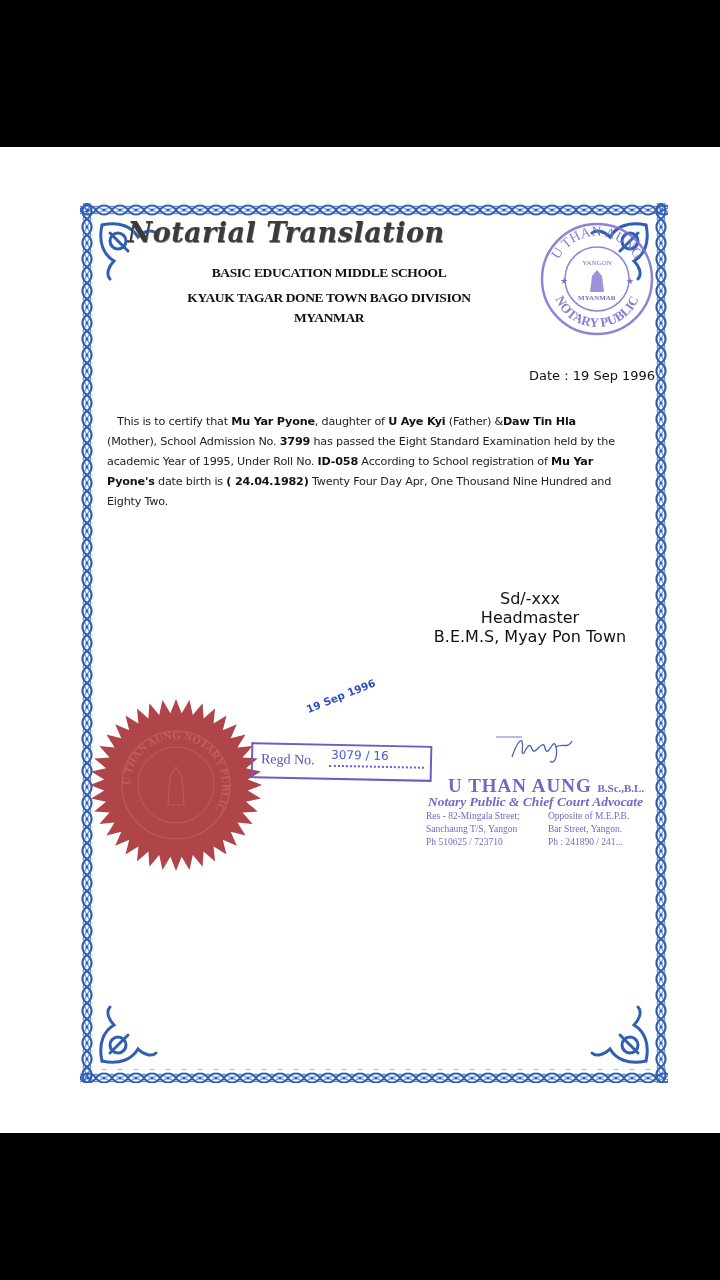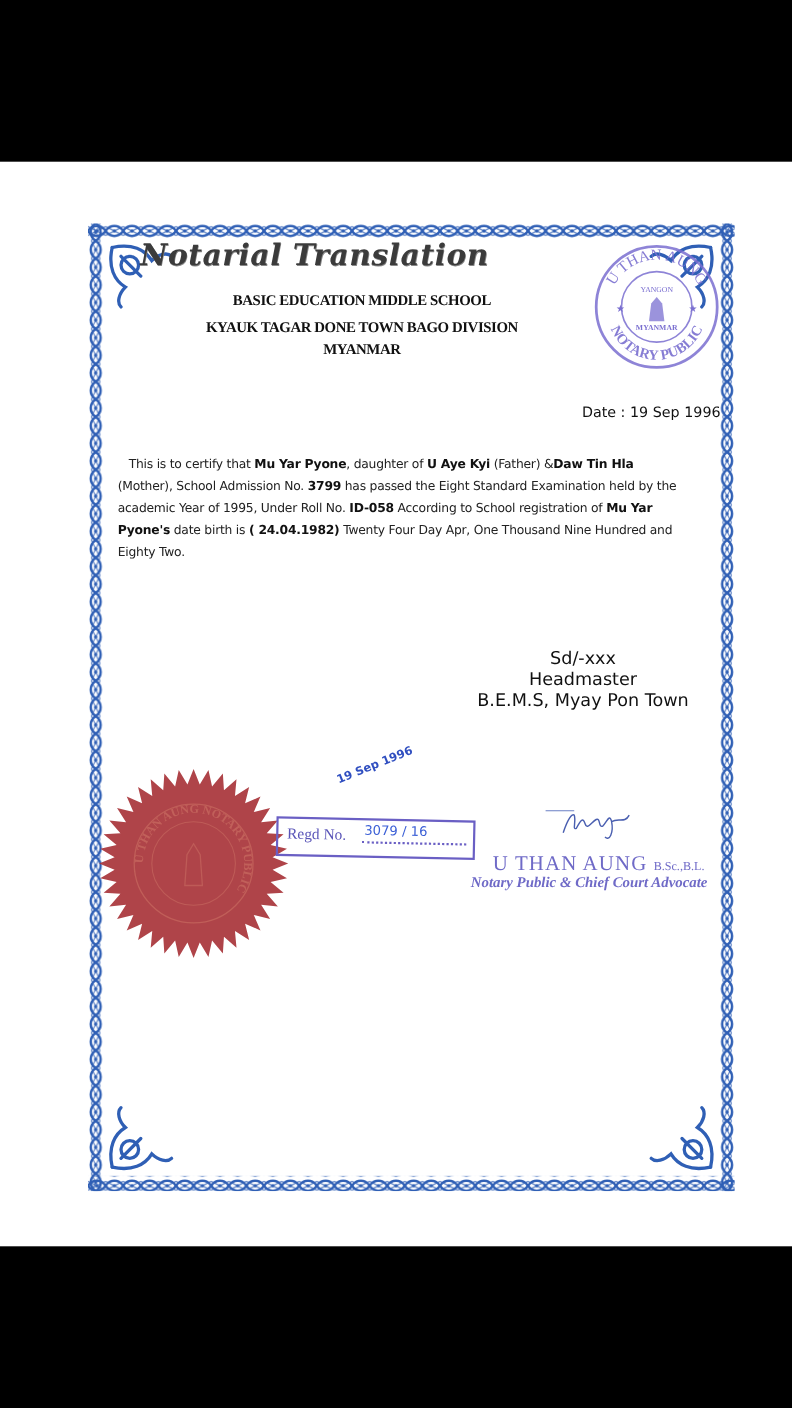--- a/index.html
+++ b/index.html
@@ -69,21 +69,21 @@
     position: absolute; left: 78px; top: 2px; color: #3b5fd6; font-family: "DejaVu Sans", sans-serif; font-size: 12px;
   }
   .regd-box .dots {
     position: absolute; left: 76px; top: 19px; width: 95px; border-bottom: 2px dotted #6a5fc4;
   }
 
   .notary-stamp {
     position: absolute; left: 420px; top: 628px; width: 240px;
     font-family: "Liberation Serif", serif; color: #6f6ac7;
   }
-  .notary-stamp .name { font-size: 19px; letter-spacing: 1px; padding-left: 28px; }
+  .notary-stamp .name { font-size: 19px; letter-spacing: 1px; padding-left: 28px; font-weight: bold; }
   .notary-stamp .name .deg { font-size: 11px; letter-spacing: 0; }
   .notary-stamp .role { font-size: 13.5px; font-weight: bold; padding-left: 8px; margin-top: -3px; white-space: nowrap; font-style: italic; }
   .notary-stamp .addr { font-size: 9.5px; display: flex; padding-left: 6px; line-height: 13px; }
   .notary-stamp .addr .c1 { width: 122px; }
   .signature-scrawl { position: absolute; left: 494px; top: 580px; }
 
   .wax-seal { position: absolute; left: 88px; top: 550px; }
   .top-seal { position: absolute; left: 538px; top: 73px; }
 </style>
 </head>
@@ -212,15 +212,27 @@
       <path d="M18 30 C22 18,26 12,28 14 C30 20,26 28,30 26 C34 18,36 16,38 22 C40 28,44 20,48 18 C52 16,50 26,54 24 C58 20,60 12,62 20 C64 30,60 38,56 34 M62 20 C68 16,74 22,78 14" fill="none" stroke="#4a5fb0" stroke-width="1.3"></path>
     </svg>
   </div>
 
   <div class="notary-stamp">
     <div class="name">
       <span>U THAN AUNG</span>
       <span class="deg">B.Sc.,B.L.</span>
     </div>
     <div class="role">Notary Public &amp; Chief Court Advocate</div>
+    <div class="addr">
+      <div class="c1">
+        <div>Res - 82-Mingala Street;</div>
+        <div>Sanchaung T/S, Yangon</div>
+        <div>Ph  510625 / 723710</div>
+      </div>
+      <div>
+        <div>Opposite of M.E.P.B.</div>
+        <div>Bar Street, Yangon.</div>
+        <div>Ph : 241890 / 241...</div>
+      </div>
+    </div>
   </div>
 
 </div>
 
 </body></html>

